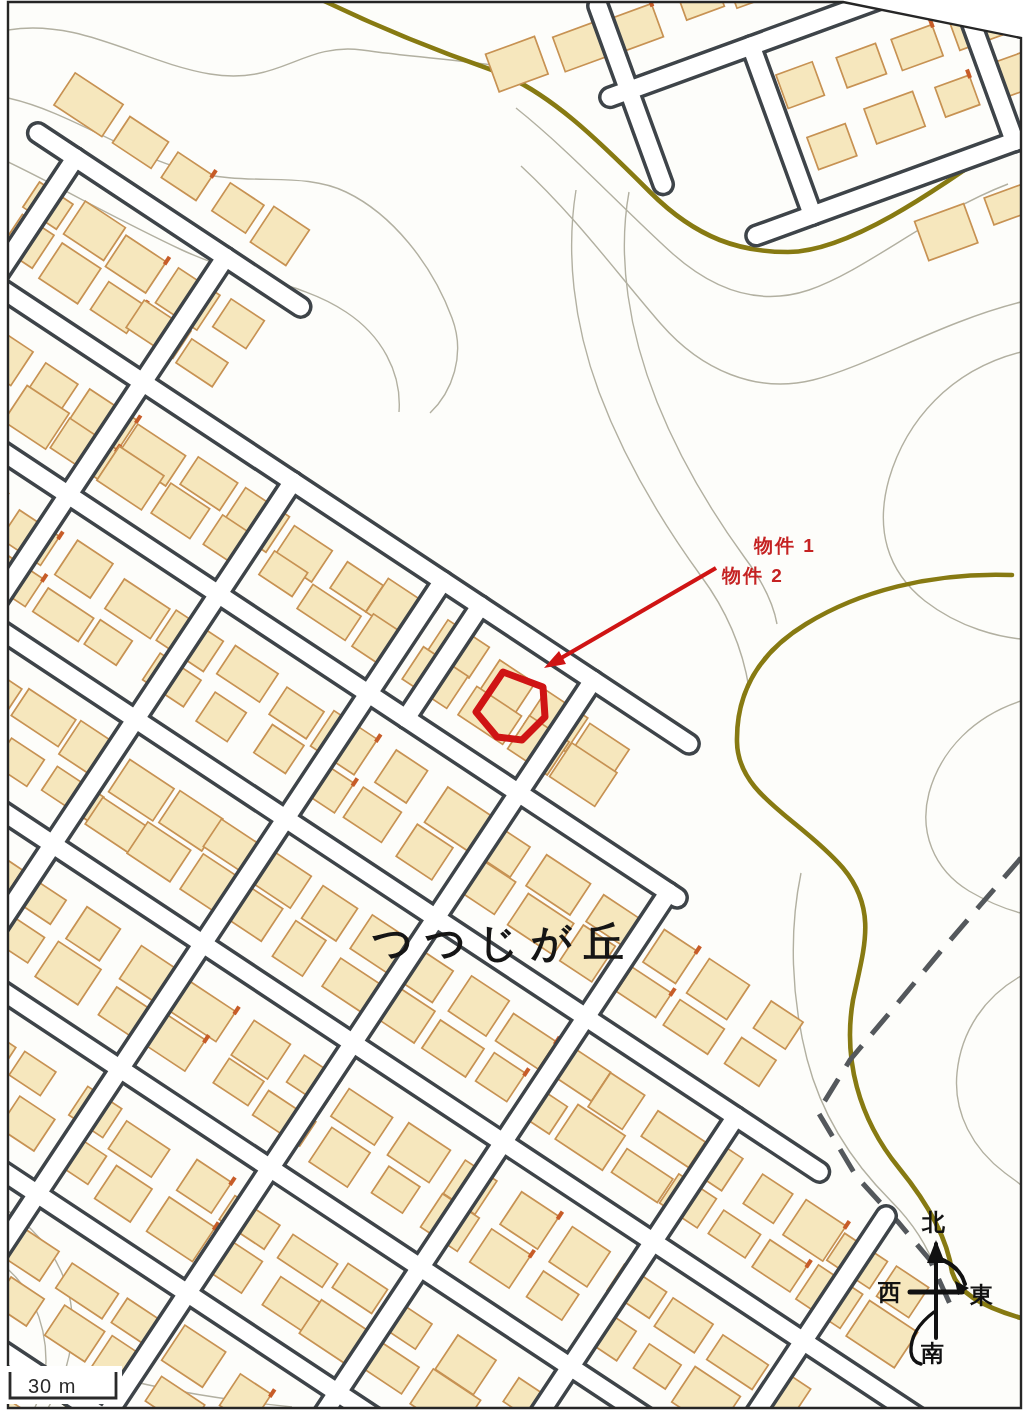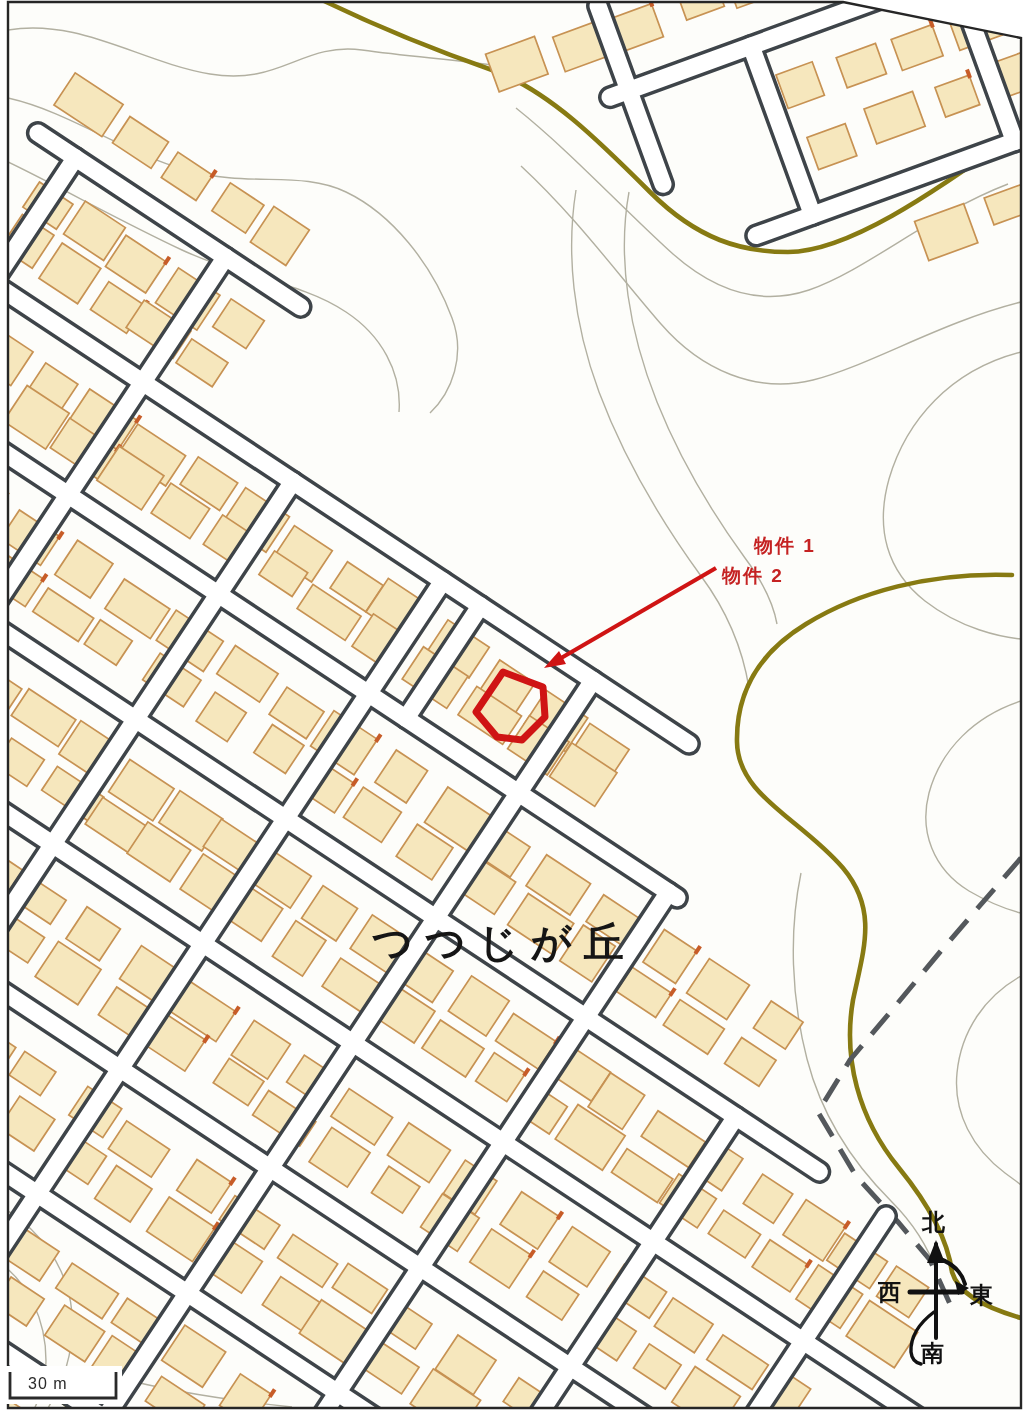--- a/index.html
+++ b/index.html
@@ -3,21 +3,21 @@
 <meta charset="utf-8">
 <style>
   html,body{margin:0;padding:0;background:#ffffff;}
   .stage{position:relative;width:1029px;height:1413px;background:#ffffff;overflow:hidden;
          font-family:"Liberation Sans","DejaVu Sans",sans-serif;}
   .stage svg{position:absolute;left:0;top:0;}
   .maptext{position:absolute;white-space:pre;line-height:1.05;}
   .district{font-size:40px;font-weight:bold;letter-spacing:12px;color:#151515;}
   .prop{font-size:19px;font-weight:bold;letter-spacing:2px;color:#c52222;}
   .compass-ch{font-size:23px;font-weight:bold;color:#111111;}
-  .scaletext{font-size:16px;color:#2a2a2a;letter-spacing:1px;}
+  .scaletext{font-size:20px;color:#2a2a2a;letter-spacing:1px;}
 </style>
 </head>
 <body>
 
 <div class="stage">
   <div id="map-root">
       <svg width="1029" height="1413" viewBox="0 0 1029 1413">
         <defs>
           <clipPath id="mapclip">
             <path d="M 8,1408 L 8,2 L 843,2 L 1021,38 L 1021,1408 Z" id="mapclip-path"></path>

